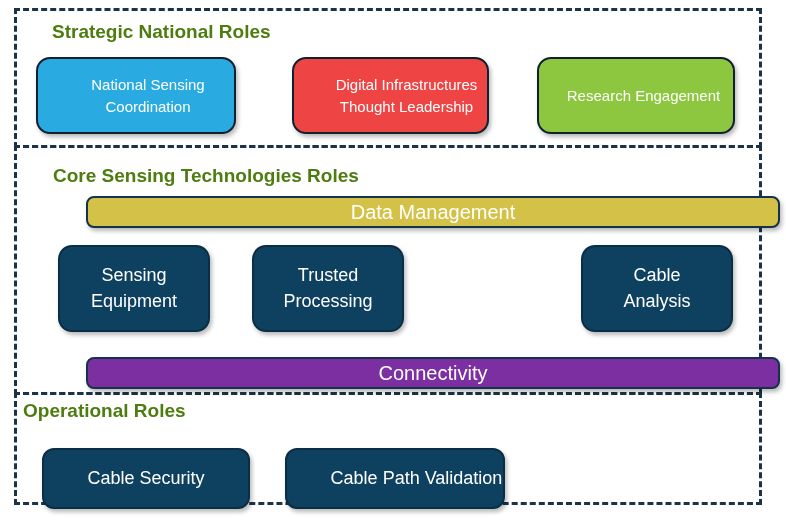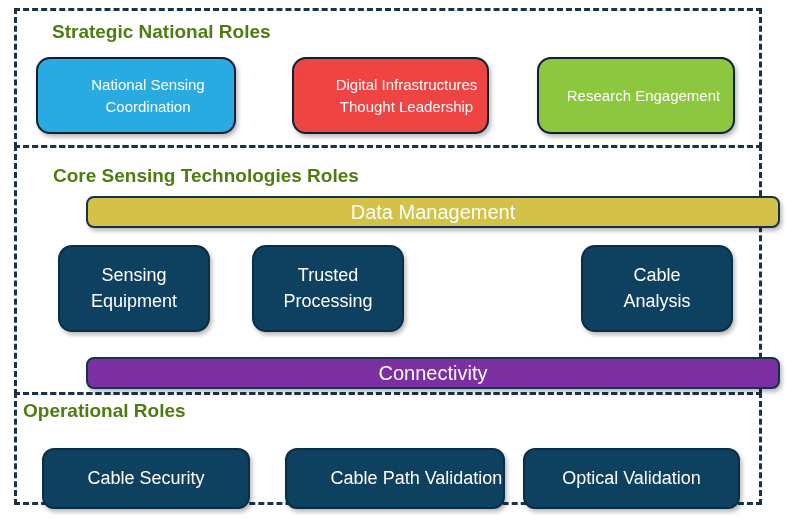--- a/index.html
+++ b/index.html
@@ -150,17 +150,14 @@
   <div class="box bar bar-bottom" style="background-color: rgb(123, 47, 160);">
     <span>Connectivity</span>
   </div>
 
   <div class="box op-box ob1" style="background-color: rgb(14, 64, 96);">
     <span>Cable Security</span>
   </div>
   <div class="box op-box ob2" style="background-color: rgb(14, 64, 96); padding-left: 43px;">
     <span>Cable Path Validation</span>
   </div>
-  <div class="box op-box ob3" style="background-color: rgb(14, 64, 96);">
-    <span>Optical Validation</span>
-  </div>
 
 </div>
 
 </body></html>

